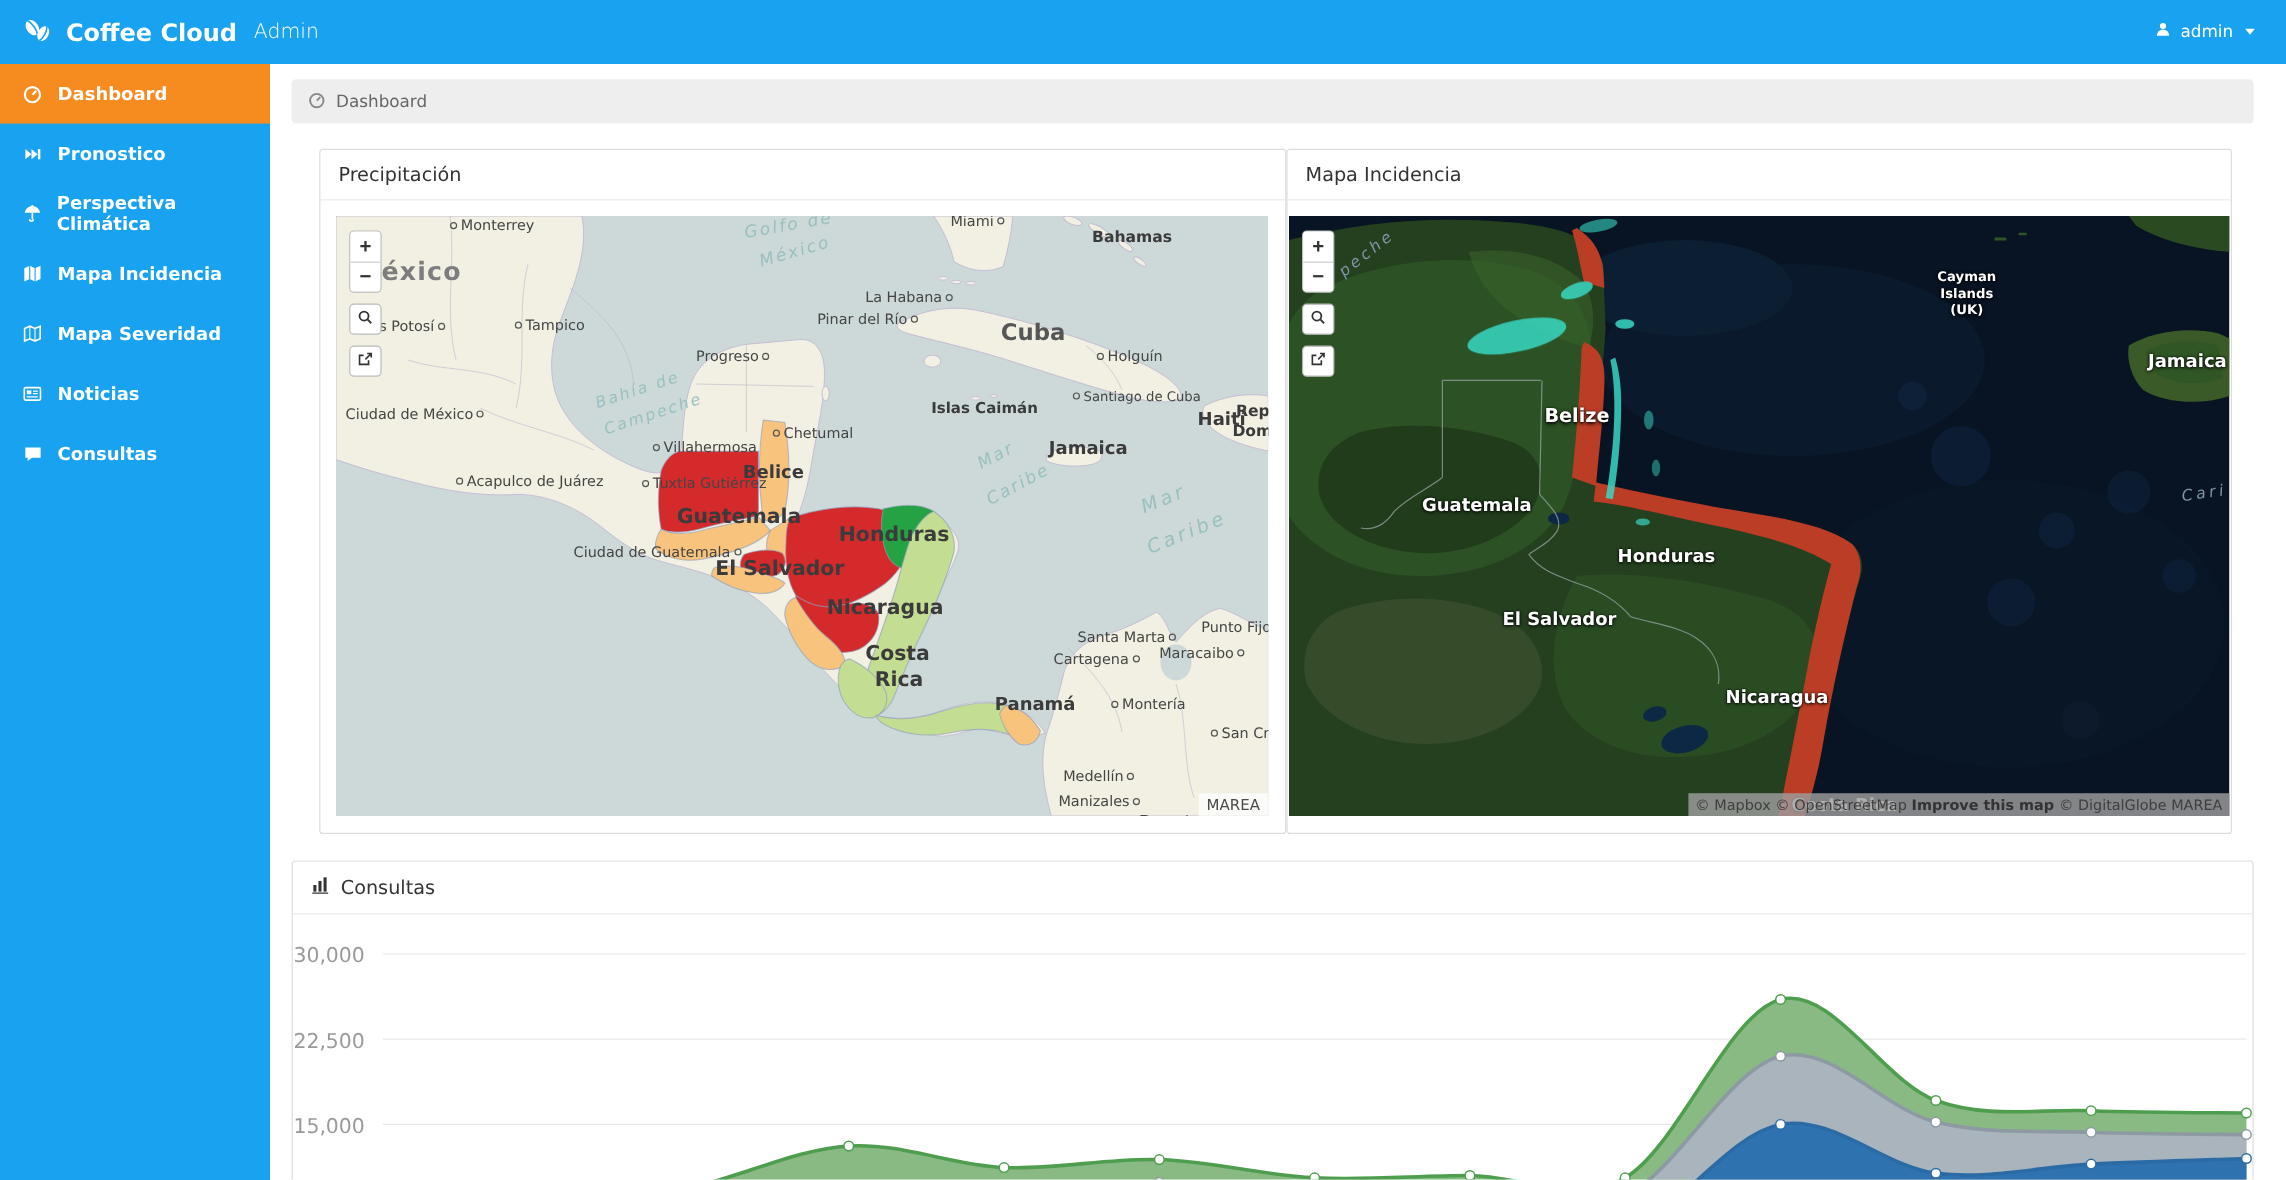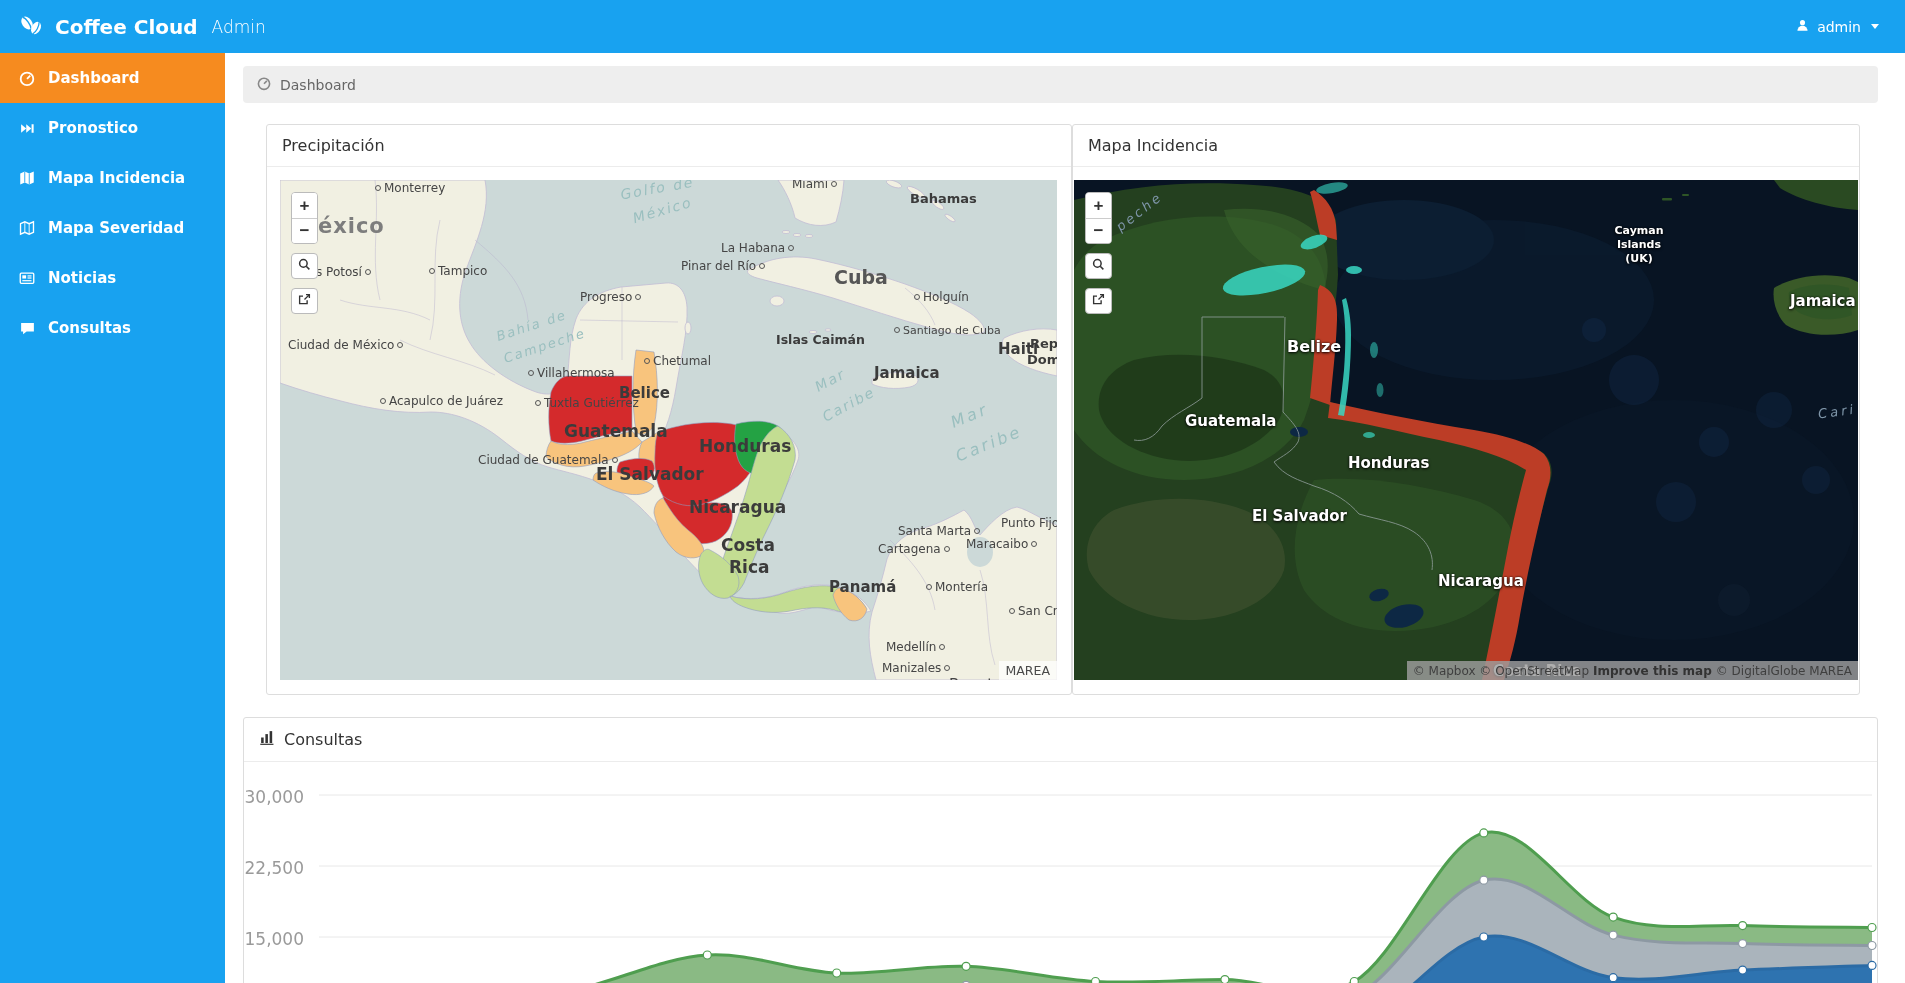--- a/index.html
+++ b/index.html
@@ -128,20 +128,31 @@
   </a>
   <a class="side-item">
     <span class="sicon">
       <svg width="17" height="17" viewBox="0 0 20 20">
           <path d="M2.5 5l6 5-6 5z" fill="#fff"></path>
         <path d="M8.5 5l6 5-6 5z" fill="#fff"></path>
           <rect x="14.8" y="5" width="2.4" height="10" fill="#fff"></rect>
         </svg>
     </span>
     <span>Pronostico</span>
+  </a>
+  <a class="side-item">
+    <span class="sicon">
+      <svg width="18" height="18" viewBox="0 0 20 20">
+          <path d="M10 3a7.2 7.2 0 0 1 7.2 6.2H2.8A7.2 7.2 0 0 1 10 3z" fill="#fff"></path>
+        <rect x="9.2" y="2" width="1.6" height="2" fill="#fff"></rect>
+          <rect x="9.2" y="9.2" width="1.6" height="6" fill="#fff"></rect>
+        <path d="M10.8 15.2a1.7 1.7 0 1 1-3.4 0" stroke="#fff" stroke-width="1.4" fill="none"></path>
+        </svg>
+    </span>
+    <span>Perspectiva Climática</span>
   </a>
   <a class="side-item">
     <span class="sicon">
       <svg width="18" height="18" viewBox="0 0 20 20">
           <path d="M2.5 5l5-2.2L12.5 5l5-2.2v12.2l-5 2.2-5-2.2-5 2.2z" fill="#fff"></path>
         <path d="M7.5 2.8v12.2M12.5 5v12.2" stroke="#18a2f0" stroke-width="1"></path>
         </svg>
     </span>
     <span>Mapa Incidencia</span>
   </a>
@@ -256,21 +267,21 @@
         <span class="mlbl country big" style="left:554px;top:86px;font-size:19px;color:#565656">Cuba</span>
         <span class="mlbl city dr" style="left:300px;top:110px">Progreso</span>
         <span class="mlbl city dl" style="left:634px;top:110px">Holguín</span>
         <span class="mlbl city sm dl" style="left:614px;top:144px">Santiago de Cuba</span>
         <span class="mlbl country" style="left:718px;top:160px">Haití</span>
         <span class="mlbl country sm" style="left:750px;top:156px">Rep</span>
         <span class="mlbl country sm" style="left:747px;top:172px">Domi</span>
         <span class="mlbl country sm" style="left:496px;top:152px;font-size:12.5px">Islas Caimán</span>
         <span class="mlbl country" style="left:594px;top:184px">Jamaica</span>
         <span class="mlbl city dr" style="left:8px;top:158px">Ciudad de México</span>
-        <span class="mlbl city dl" style="left:248px;top:186px">Villahermosa</span>
+        <span class="mlbl city dl" style="left:264px;top:186px">Villahermosa</span>
         <span class="mlbl city dl" style="left:364px;top:174px">Chetumal</span>
         <span class="mlbl country" style="left:339px;top:204px">Belice</span>
         <span class="mlbl city dl" style="left:255px;top:216px">Tuxtla Gutiérrez</span>
         <span class="mlbl city dl" style="left:100px;top:214px">Acapulco de Juárez</span>
         <span class="mlbl country big" style="left:284px;top:241px">Guatemala</span>
         <span class="mlbl country big" style="left:419px;top:256px">Honduras</span>
         <span class="mlbl city dr" style="left:198px;top:273px">Ciudad de Guatemala</span>
         <span class="mlbl country big" style="left:316px;top:284px">El Salvador</span>
         <span class="mlbl country big" style="left:409px;top:317px">Nicaragua</span>
         <span class="mlbl country big" style="left:441px;top:355px">Costa</span>

